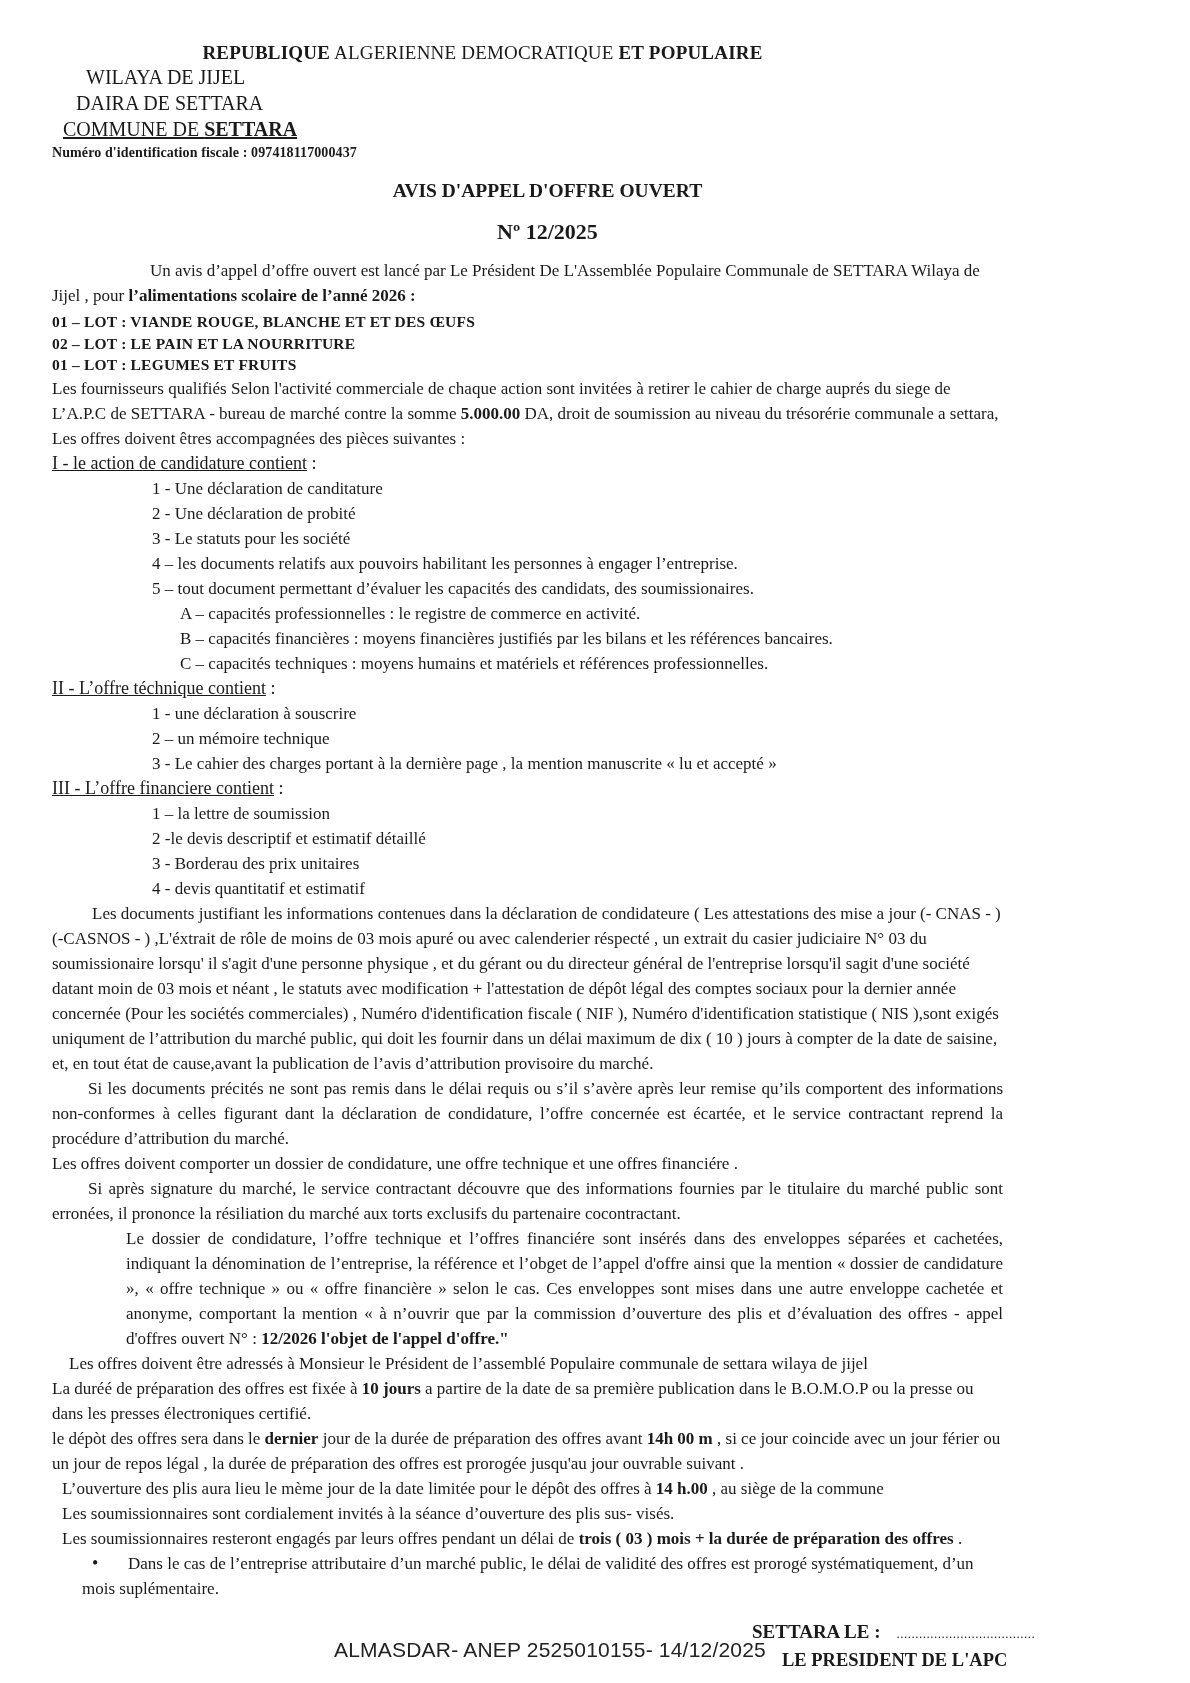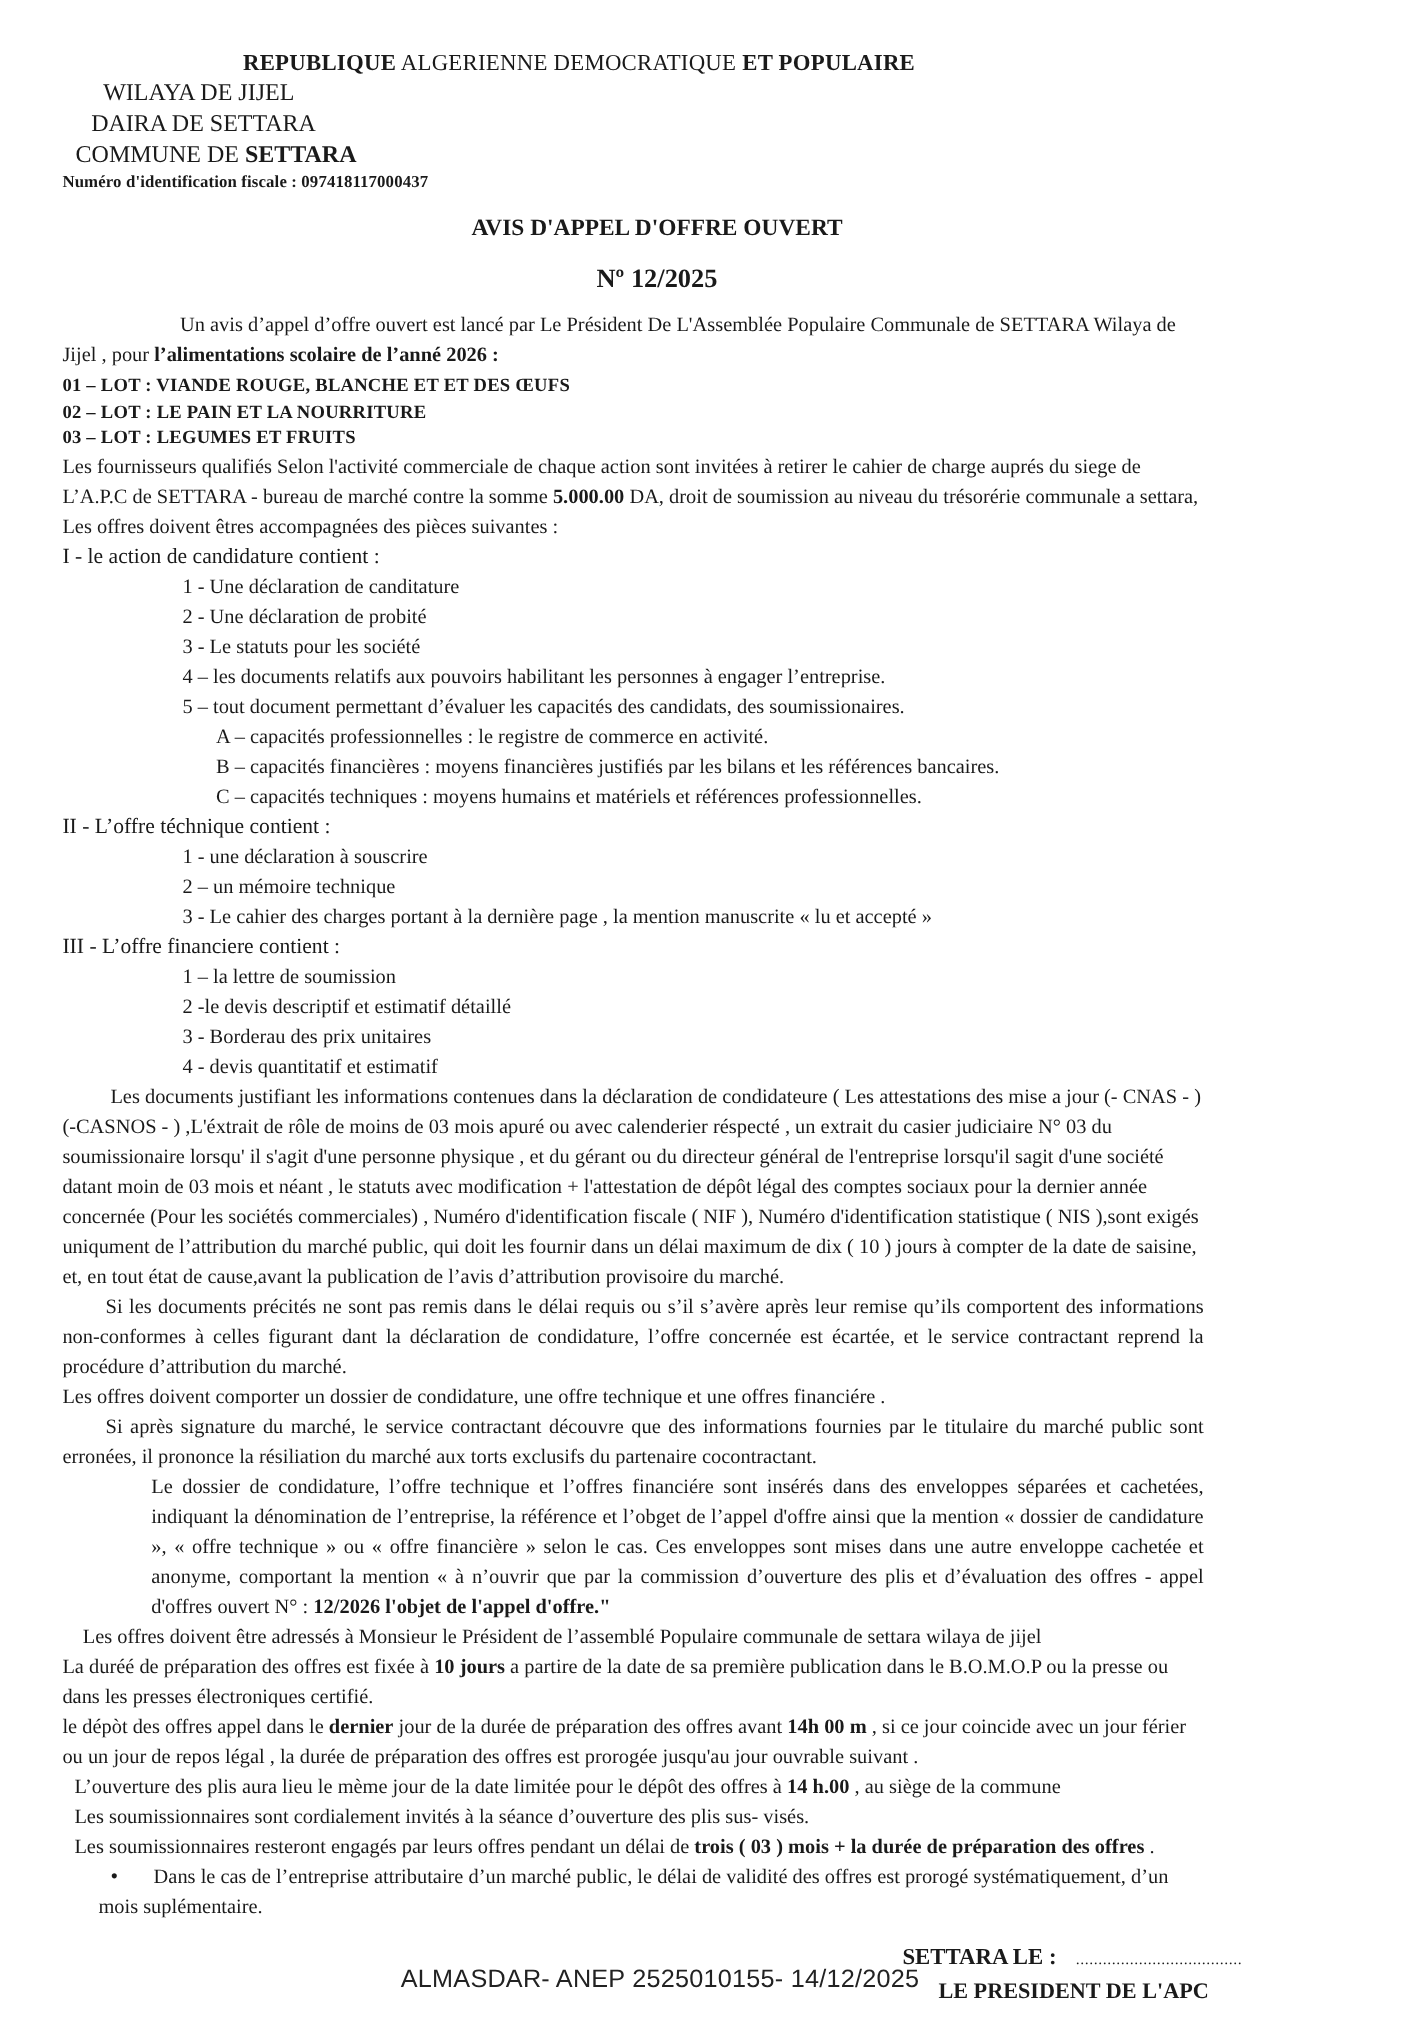--- a/index.html
+++ b/index.html
@@ -7,21 +7,21 @@
     position:relative;
     width:1053px; height:1683px;
     box-sizing:border-box;
     padding:42px 50px 16px 52px;
     background:#ffffff;
     color:#1a1a1a;
     font-family:"Liberation Serif", serif;
     overflow:hidden;
   }
   .b { font-weight:bold; }
-  .u { }
+  .u { text-decoration:underline; }
   p { margin:0; }
 
   .rep-line { text-align:center; margin-right:90px; font-size:19px; font-weight:normal; letter-spacing:0.2px; }
   .admin { font-size:20px; line-height:26px; }
   .wilaya  { margin-left:34px; }
   .daira   { margin-left:24px; }
   .commune { margin-left:11px; }
   .nif { font-size:14px; font-weight:bold; margin-top:3px; letter-spacing:0.1px; }
 
   .title  { text-align:center; margin-left:40px; font-weight:bold; font-size:19.5px; margin-top:19px; }
@@ -70,21 +70,21 @@
   <div class="nif">Numéro d'identification fiscale :  097418117000437</div>
 
   <div class="title">AVIS D'APPEL D'OFFRE OUVERT</div>
   <div class="title2">Nº 12/2025</div>
 
   <p class="body intro"><span>Un avis d’appel d’offre ouvert est lancé par Le Président De L'Assemblée Populaire Communale de SETTARA Wilaya de Jijel , pour </span><span class="b">l’alimentations scolaire de l’anné 2026 :</span></p>
 
   <div class="lots">
     <div class="lot">01 – LOT :  VIANDE ROUGE, BLANCHE ET ET DES ŒUFS</div>
     <div class="lot">02 – LOT : LE PAIN ET LA NOURRITURE</div>
-    <div class="lot">03 – LOT :  LEGUMES ET FRUITS</div>
+    <div class="lot">01 – LOT :  LEGUMES ET FRUITS</div>
   </div>
 
   <p class="body"><span>Les fournisseurs qualifiés Selon l'activité commerciale de chaque action sont invitées  à  retirer le cahier de charge auprés du siege de L’A.P.C de SETTARA - bureau de marché contre la  somme </span><span class="b">5.000.00</span><span> DA, droit de soumission au niveau du trésorérie communale a settara, Les offres doivent êtres accompagnées des pièces suivantes :</span></p>
 
   <div class="sec-head"><span class="u">I -  le action de candidature contient</span><span> :</span></div>
   <div class="body indent-list">
     <div>1 - Une déclaration de canditature</div>
     <div>2 - Une déclaration de probité</div>
     <div>3 - Le statuts pour les société</div>
     <div>4 – les documents relatifs aux pouvoirs habilitant les personnes à engager l’entreprise.</div>
@@ -118,21 +118,21 @@
   <p class="body">Les offres doivent comporter un dossier de condidature, une offre technique et une offres financiére .</p>
 
   <p class="body just ind">Si après signature du marché, le service contractant découvre que des informations fournies par le titulaire du marché public sont erronées, il prononce la résiliation du marché aux torts exclusifs du partenaire cocontractant.</p>
 
   <p class="body just envelopes"><span>Le dossier de condidature, l’offre technique et l’offres financiére sont insérés dans des enveloppes séparées et cachetées, indiquant la dénomination de l’entreprise, la référence et l’obget de l’appel d'offre ainsi que la mention «  dossier de candidature », «  offre technique » ou « offre financière » selon le cas. Ces enveloppes sont mises dans une autre enveloppe cachetée et anonyme, comportant la mention «  à n’ouvrir que par la commission d’ouverture des plis et d’évaluation des offres  - appel d'offres ouvert N° : </span><span class="b">12/2026 l'objet  de l'appel d'offre."</span></p>
 
   <p class="body addr">Les offres doivent être adressés à Monsieur le Président de l’assemblé Populaire communale de settara wilaya de jijel</p>
 
   <p class="body"><span>La duréé de préparation des offres est fixée à </span><span class="b">10 jours</span><span> a partire de la date de sa première publication dans le B.O.M.O.P ou la presse ou dans les presses électroniques certifié.</span></p>
 
-  <p class="body"><span>le dépòt des offres appel dans le </span><span class="b">dernier</span><span> jour de la durée de préparation des offres avant </span><span class="b">14h 00 m</span><span> , si ce jour coincide  avec un jour férier ou un jour de repos légal  , la durée de préparation des offres est prorogée jusqu'au jour ouvrable suivant .</span></p>
+  <p class="body"><span>le dépòt des offres sera dans le </span><span class="b">dernier</span><span> jour de la durée de préparation des offres avant </span><span class="b">14h 00 m</span><span> , si ce jour coincide  avec un jour férier ou un jour de repos légal  , la durée de préparation des offres est prorogée jusqu'au jour ouvrable suivant .</span></p>
 
   <p class="body sl-ind"><span>L’ouverture des plis aura lieu  le mème jour de la date limitée pour le dépôt des offres à </span><span class="b">14 h.00</span><span> , au siège de la commune</span></p>
 
   <p class="body sl-ind">Les soumissionnaires sont cordialement invités  à la séance d’ouverture des plis sus- visés.</p>
 
   <p class="body sl-ind"><span>Les soumissionnaires resteront engagés par leurs offres pendant un délai de </span><span class="b">trois ( 03 ) mois + la durée de préparation des offres</span><span> .</span></p>
 
   <p class="body bullet-row"><span class="bullet"></span><span>Dans le cas de l’entreprise attributaire d’un marché public, le délai de validité des offres est prorogé systématiquement, d’un mois suplémentaire.</span></p>
 
   <div class="sign-block">

